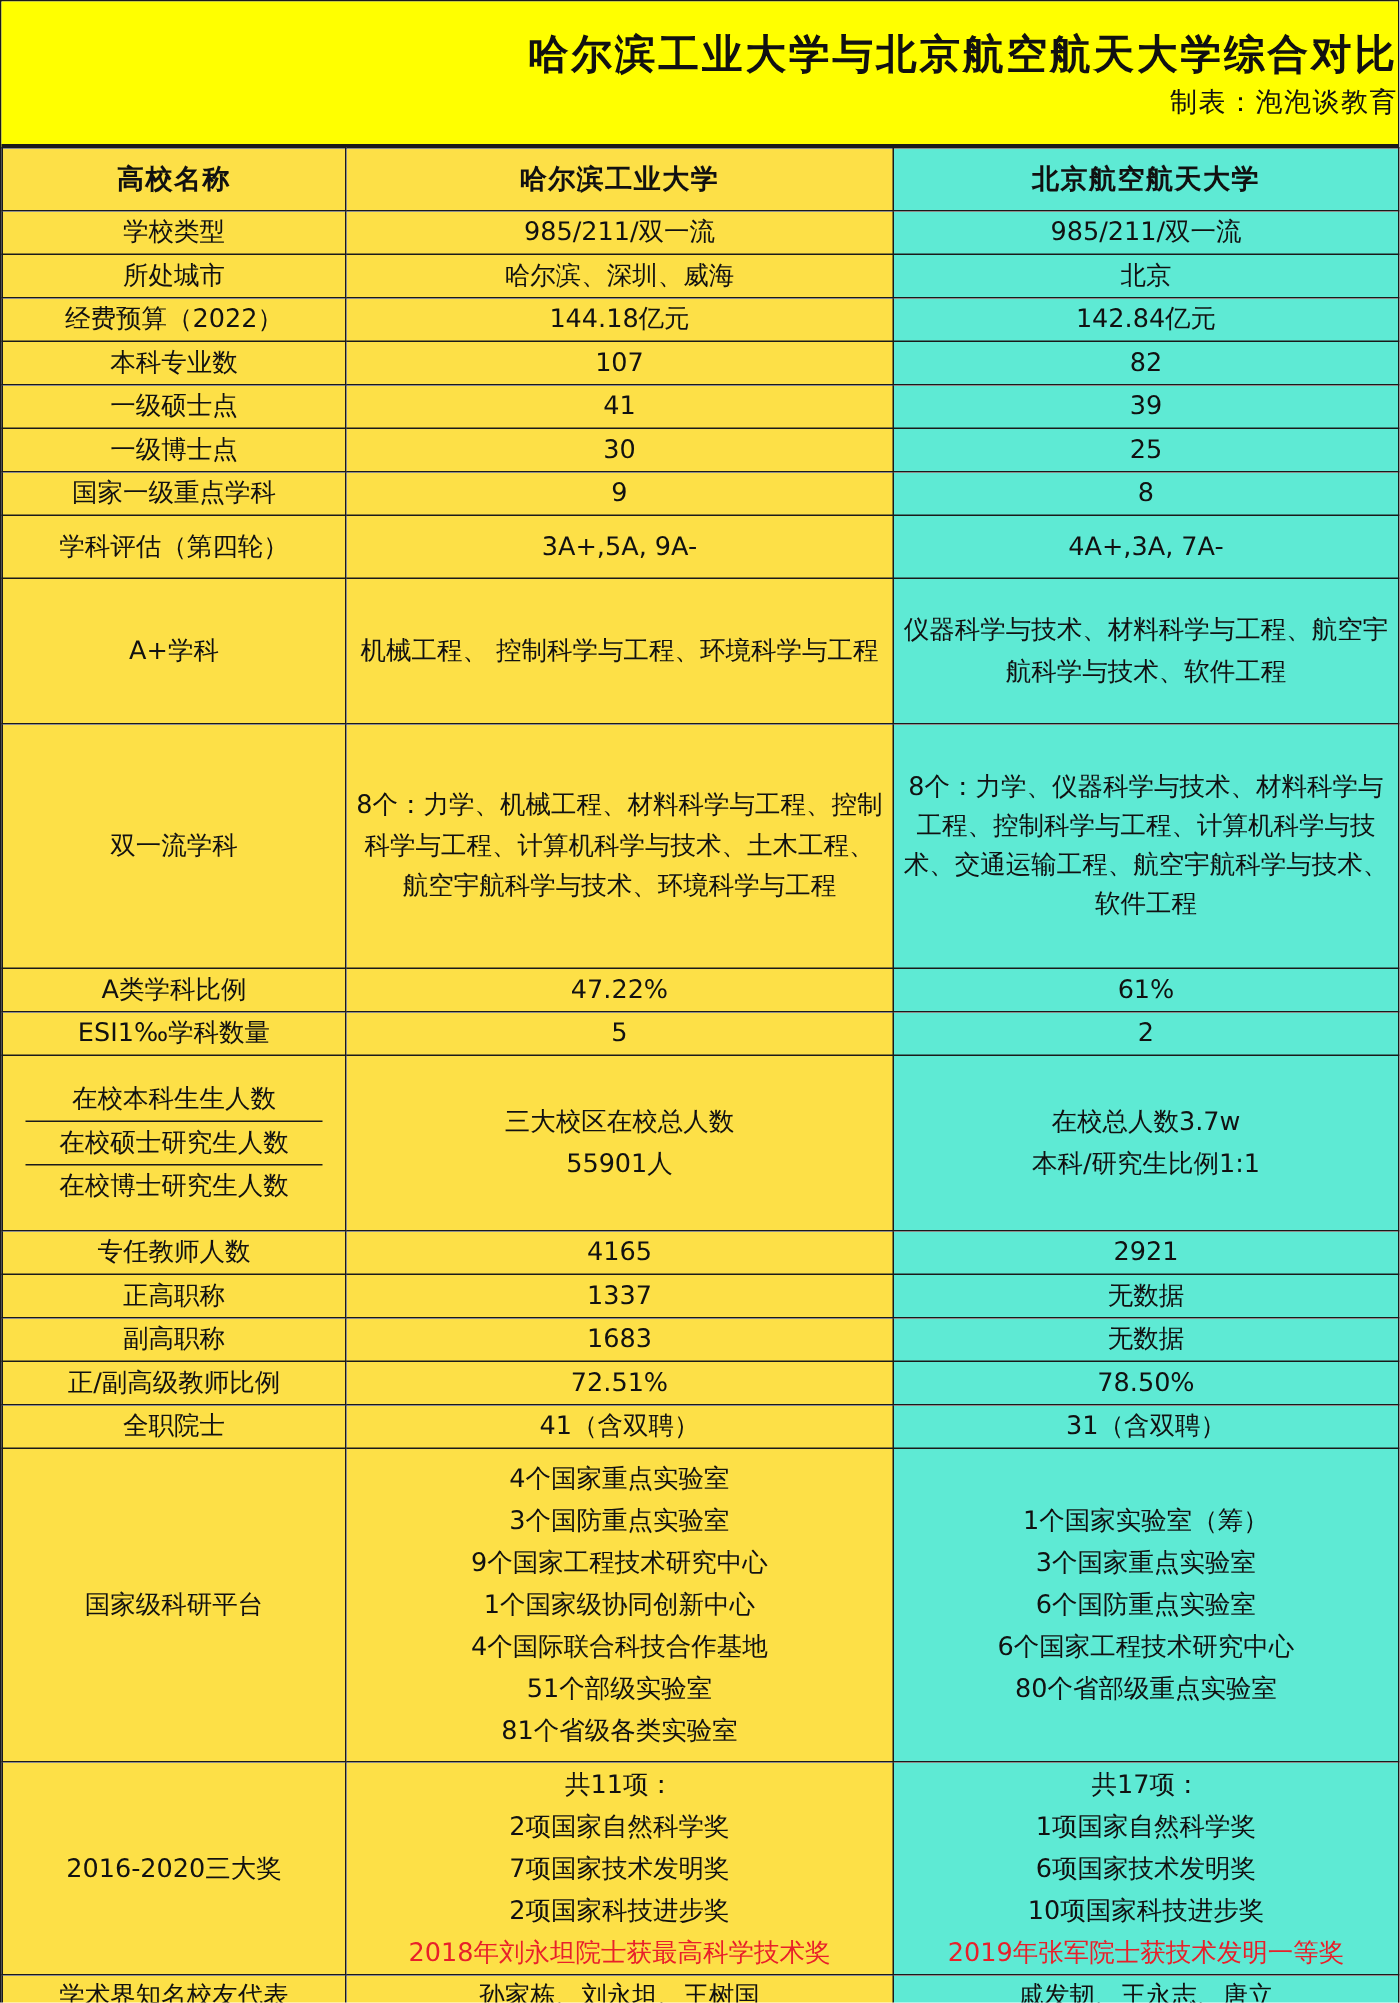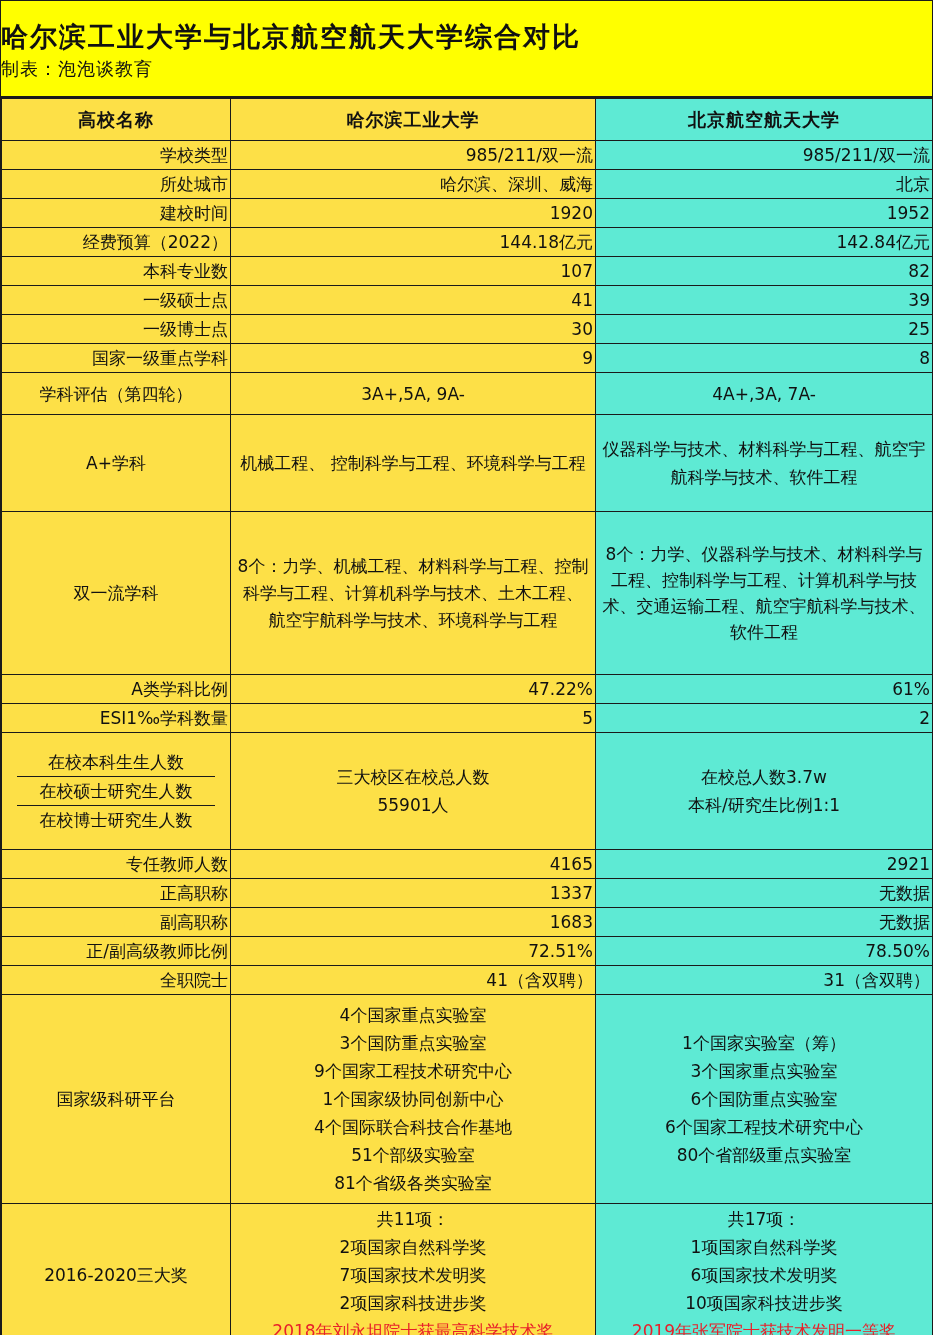--- a/index.html
+++ b/index.html
@@ -1,26 +1,26 @@
 <!DOCTYPE html>
 <html><head>
 <meta charset="utf-8">
 <style>
   html, body { margin: 0; padding: 0; background: #ffffff; }
   body { width: 933px; height: 1335px; overflow: hidden; font-family: "DejaVu Sans", "Liberation Sans", sans-serif; color: #111; }
   .sheet { position: relative; width: 931px; border: 1px solid #1a1a1a; }
-  .title-block { height: 97px; background: #ffff00; border-bottom: 2px solid #1a1a1a; text-align: left; box-sizing: border-box; }
+  .title-block { height: 97px; background: #ffff00; border-bottom: 2px solid #1a1a1a; text-align: right; box-sizing: border-box; }
   .title { font-size: 27px; font-weight: bold; letter-spacing: 2px; padding-top: 18px; line-height: 36px; }
   .subtitle { font-size: 18px; line-height: 24px; margin-top: 2px; letter-spacing: 1px; }
   table { border-collapse: collapse; width: 931px; table-layout: fixed; }
   td { border: 1.5px solid #1a1a1a; text-align: center; vertical-align: middle; padding: 0 2px; font-size: 17px; line-height: 28px; overflow: hidden; }
   td.c1, td.c2 { background: #fde047; }
   td.c3 { background: #5eead4; }
   col.k { width: 229px; } col.a { width: 365px; } col.b { width: 337px; }
-  tr.h28 td { height: 26px; text-align: right; }
+  tr.h28 td { height: 26px; }
   tr.head td { height: 41px; font-weight: bold; font-size: 18px; letter-spacing: 1px; }
   .red { color: #e8202a; }
   .line { display: block; }
   .sub-row { border-bottom: 1.5px solid #1a1a1a; height: 28px; line-height: 28px; }
   .sub-row:last-child { border-bottom: none; }
   td.stack { padding: 15px; }
 </style>
 </head>
 <body>
 
@@ -45,25 +45,20 @@
 
     <tr class="h28">
       <td class="c1">学校类型</td>
       <td class="c2">985/211/双一流</td>
       <td class="c3">985/211/双一流</td>
     </tr>
     <tr class="h28">
       <td class="c1">所处城市</td>
       <td class="c2">哈尔滨、深圳、威海</td>
       <td class="c3">北京</td>
-    </tr>
-    <tr class="h28">
-      <td class="c1">建校时间</td>
-      <td class="c2">1920</td>
-      <td class="c3">1952</td>
     </tr>
     <tr class="h28">
       <td class="c1">经费预算（2022）</td>
       <td class="c2">144.18亿元</td>
       <td class="c3">142.84亿元</td>
     </tr>
     <tr class="h28">
       <td class="c1">本科专业数</td>
       <td class="c2">107</td>
       <td class="c3">82</td>

